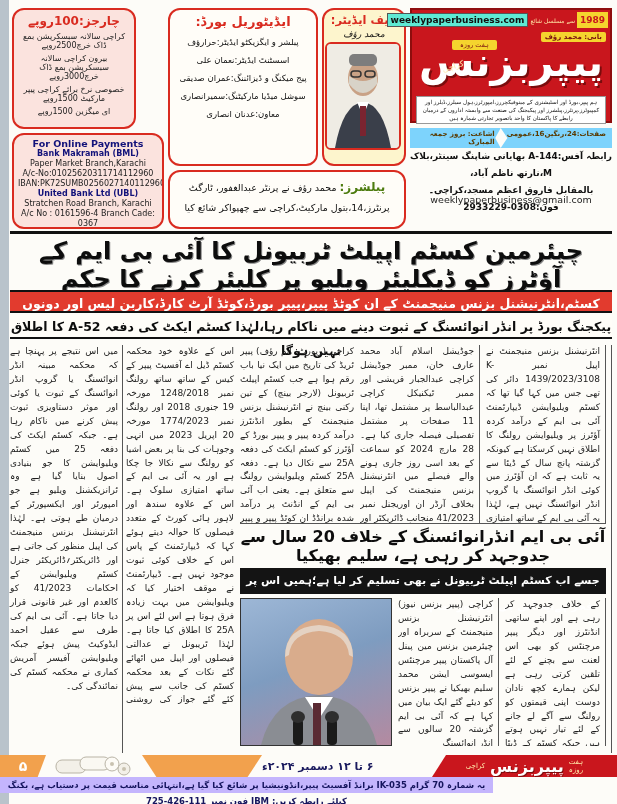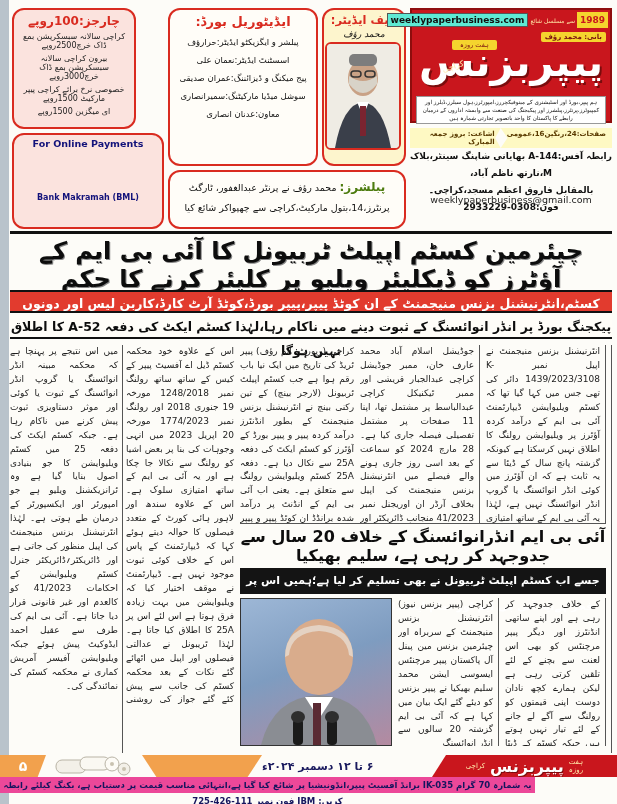--- a/index.html
+++ b/index.html
@@ -12,21 +12,21 @@
   .page{position:absolute;inset:0;background:#fdfcf8;}
   .scan-edge{position:absolute;left:0;top:0;width:9px;height:804px;background:#b9c3cb;}
   .box{position:absolute;border:2px solid #d92b20;border-radius:12px;box-sizing:border-box;overflow:hidden;}
   .urdu{direction:rtl;}
   
   .charges{left:12px;top:8px;width:124px;height:121px;background:#fbe3de;padding:4px 6px;}
   .charges .title{color:#d92b20;font-weight:bold;font-size:12px;text-align:center;}
   .charges .line{font-size:8px;color:#222;text-align:center;margin-top:4px;}
   .payments{left:12px;top:133px;width:152px;height:96px;background:#fbe3de;padding:3px 4px;direction:ltr;}
   .payments .ptitle{color:#12127a;font-weight:bold;font-size:9.5px;text-align:center;}
-  .payments .pline{font-size:8px;color:#222;text-align:center;line-height:1.25;margin-top:44px;}
+  .payments .pline{font-size:8px;color:#222;text-align:center;line-height:1.25;}
   .payments .pline.bold{font-weight:bold;color:#12127a;}
   .editorial{left:168px;top:8px;width:150px;height:158px;background:#fffdf8;padding:4px 6px;}
   .editorial .title{color:#d92b20;font-weight:bold;font-size:13px;text-align:center;}
   .editorial .line{font-size:8.5px;color:#111;text-align:center;margin-top:8px;}
   .chief{left:322px;top:8px;width:84px;height:158px;background:#fdf5cd;padding:3px;}
   .chief .title{color:#d92b20;font-weight:bold;font-size:11.5px;text-align:center;}
   .chief .name{font-size:9px;color:#111;text-align:center;font-style:italic;margin:2px 0 3px;}
   .chief .photo{width:72px;height:104px;margin:0 auto;border:2px solid #d92b20;border-radius:6px;background:#efece4;overflow:hidden;}
   .publisher{left:168px;top:170px;width:238px;height:59px;background:#fffdf8;padding:5px 8px;}
   .publisher .ptext{font-size:9.5px;color:#111;text-align:center;line-height:1.8;}
@@ -37,21 +37,21 @@
   .mast-top{display:flex;align-items:center;gap:2px;padding:2px;}
   .site-box{background:#5eead4;border:1px solid #555;font-size:9px;color:#111;padding:1px 3px;direction:ltr;font-weight:bold;}
   .since-yr{background:#f5d42e;color:#c9161d;font-weight:bold;font-size:9px;padding:3px 3px;}
   .since-txt{color:#ffe9a8;font-size:6px;white-space:nowrap;}
   .founder-tag{position:absolute;right:4px;top:22px;background:#f5d42e;color:#7a1010;font-size:7px;font-weight:bold;padding:1px 4px;border-radius:2px;}
   .weekly-tag{position:absolute;left:8px;top:30px;background:#f5d42e;color:#7a1010;font-size:6.5px;font-weight:normal;padding:1px 8px;border-radius:2px;margin-left:32px;}
   .logo-title{position:absolute;left:0;right:0;top:30px;text-align:center;color:#ffffff;font-size:40px;font-weight:bold;line-height:1.1;text-shadow:2px 2px 0 #7a0c0c;}
   .logo-city{position:absolute;left:30px;top:52px;color:#ffe9a8;font-size:8px;transform:rotate(-18deg);}
   .tagline{position:absolute;left:4px;right:4px;top:86px;background:#ffffff;border:1px solid #999;font-size:5.6px;color:#111;text-align:center;line-height:1.45;padding:1px 2px;}
   .ribbons{position:absolute;top:120px;left:0;width:202px;display:flex;justify-content:space-between;direction:rtl;}
-  .ribbon{background:#fef9c3;color:#5a3a00;font-size:7px;font-weight:bold;padding:2px 6px;clip-path:polygon(0 0,100% 0,94% 50%,100% 100%,0 100%);}
+  .ribbon{background:#7dd3fc;color:#5a3a00;font-size:7px;font-weight:bold;padding:2px 6px;clip-path:polygon(0 0,100% 0,94% 50%,100% 100%,0 100%);}
   .ribbon.right{clip-path:polygon(6% 50%,0 0,100% 0,100% 100%,0 100%);}
   .contact{position:absolute;top:140px;left:0;width:202px;font-size:9px;font-weight:bold;color:#111;text-align:center;line-height:1.9;}
   .email{position:absolute;top:186px;left:0;width:202px;text-align:center;font-size:9.5px;color:#222;direction:ltr;}
   
   .rule{position:absolute;left:10px;width:602px;background:#111;}
   .headline1{position:absolute;left:10px;top:237px;width:602px;text-align:center;font-size:24px;font-weight:bold;color:#0d0d0d;letter-spacing:-1px;text-shadow:1px 1px 0 #888;}
   .band-red{position:absolute;left:10px;top:290px;width:602px;height:23px;background:#e23b2e;border-top:2px solid #111;border-bottom:2px solid #111;color:#fff;font-weight:bold;font-size:12.5px;text-align:center;line-height:23px;box-sizing:border-box;}
   .band-white{position:absolute;left:10px;top:315px;width:602px;height:24px;background:#fffdf8;border-bottom:2px solid #111;color:#0d0d0d;font-weight:bold;font-size:12.5px;text-align:center;line-height:24px;box-sizing:border-box;}
   
   .bodytext{font-size:9px;line-height:1.55;text-align:justify;color:#1c1c1c;}
@@ -68,21 +68,21 @@
   
   .footer-row{position:absolute;left:0;top:755px;width:617px;height:22px;display:flex;direction:ltr;}
   .f-orange{background:#f2a14d;}
   .f-page{flex:0 0 46px;color:#fff;font-size:14px;font-weight:bold;text-align:center;line-height:22px;clip-path:polygon(0 0,100% 0,82% 100%,0 100%);}
   .f-rolls{flex:0 0 96px;background:#fdfcf8;display:flex;align-items:center;justify-content:center;}
   .f-gap{flex:0 0 120px;clip-path:polygon(0 0,100% 0,88% 100%,12% 100%);}
   .f-date{flex:1;background:#fdfcf8;color:#1a1a5e;font-weight:bold;font-size:11px;display:flex;align-items:center;justify-content:flex-end;padding-right:10px;direction:rtl;}
   .f-brand{flex:0 0 185px;background:#c9161d;clip-path:polygon(14px 0,100% 0,100% 100%,0 100%);display:flex;align-items:center;justify-content:center;gap:5px;direction:rtl;}
   .f-brand .b-main{color:#fff;font-weight:bold;font-size:16px;text-shadow:1px 1px 0 #7a0c0c;}
   .f-brand .b-side{color:#ffe9a8;font-size:7px;line-height:1.2;text-align:center;}
-  .booking{position:absolute;left:0;top:777px;width:535px;height:16px;background:#ec4899;color:#15155e;font-weight:bold;font-size:8.5px;text-align:center;line-height:16px;}
+  .booking{position:absolute;left:0;top:777px;width:493px;height:16px;background:#c4b5fd;color:#15155e;font-weight:bold;font-size:8.5px;text-align:center;line-height:16px;}
 </style>
 </head>
 <body>
 
 <div class="page">
   <div class="scan-edge"></div>
 
   <div class="box charges urdu">
     <div class="title">چارجز:100روپے</div>
     <div class="line">کراچی سالانہ سبسکرپشن بمع ڈاک خرچ2500روپے</div>

